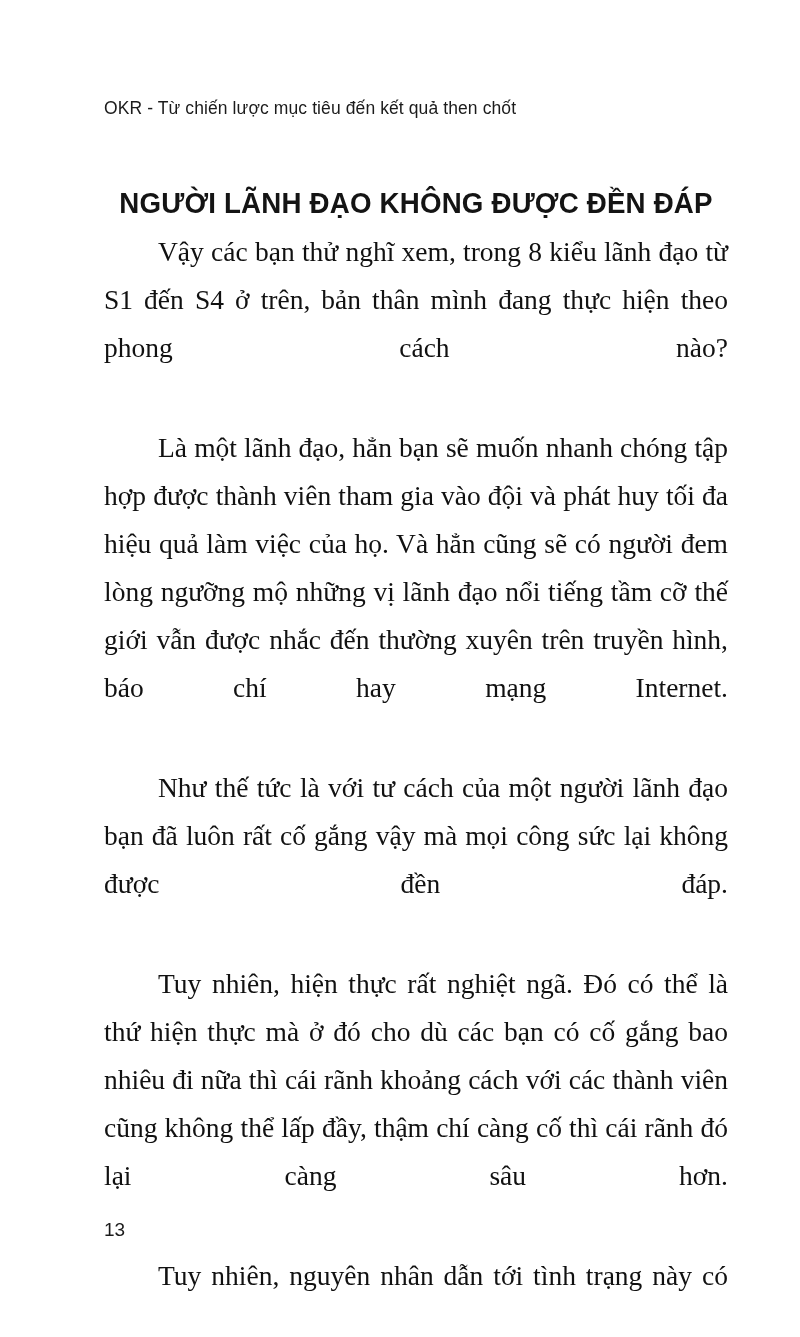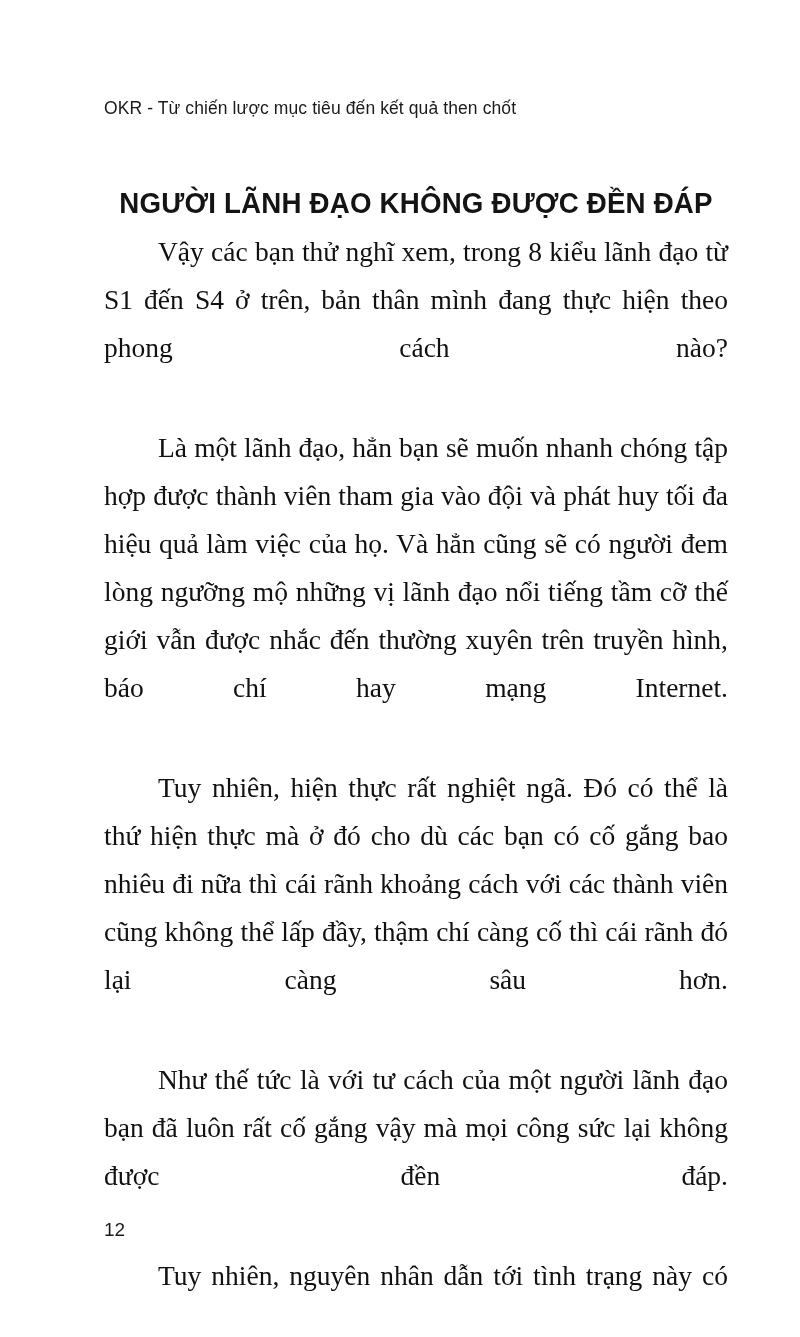--- a/index.html
+++ b/index.html
@@ -99,20 +99,20 @@
 
 <div class="page">
 
   <div class="running-header">OKR - Từ chiến lược mục tiêu đến kết quả then chốt</div>
 
   <h1 class="chapter-title">NGƯỜI LÃNH ĐẠO KHÔNG ĐƯỢC ĐỀN ĐÁP</h1>
 
   <div class="body-block">
     <p>Vậy các bạn thử nghĩ xem, trong 8 kiểu lãnh đạo từ S1 đến S4 ở trên, bản thân mình đang thực hiện theo phong cách nào?</p>
     <p>Là một lãnh đạo, hẳn bạn sẽ muốn nhanh chóng tập hợp được thành viên tham gia vào đội và phát huy tối đa hiệu quả làm việc của họ. Và hẳn cũng sẽ có người đem lòng ngưỡng mộ những vị lãnh đạo nổi tiếng tầm cỡ thế giới vẫn được nhắc đến thường xuyên trên truyền hình, báo chí hay mạng Internet.</p>
+    <p>Như thế tức là với tư cách của một người lãnh đạo bạn đã luôn rất cố gắng vậy mà mọi công sức lại không được đền đáp.</p>
     <p>Tuy nhiên, hiện thực rất nghiệt ngã. Đó có thể là thứ hiện thực mà ở đó cho dù các bạn có cố gắng bao nhiêu đi nữa thì cái rãnh khoảng cách với các thành viên cũng không thể lấp đầy, thậm chí càng cố thì cái rãnh đó lại càng sâu hơn.</p>
-    <p>Như thế tức là với tư cách của một người lãnh đạo bạn đã luôn rất cố gắng vậy mà mọi công sức lại không được đền đáp.</p>
     <p>Tuy nhiên, nguyên nhân dẫn tới tình trạng này có thể lại xuất phát từ chính những hành động có ý tốt của người lãnh đạo.</p>
   </div>
 
-  <div class="folio">12</div>
+  <div class="folio">13</div>
 
 </div>
 
 </body></html>

